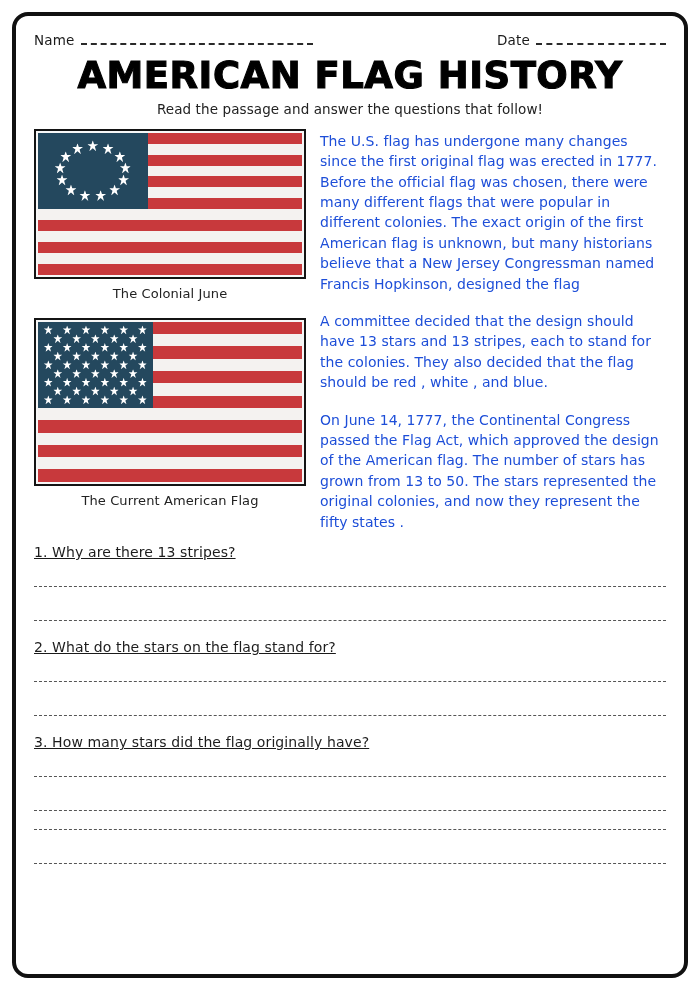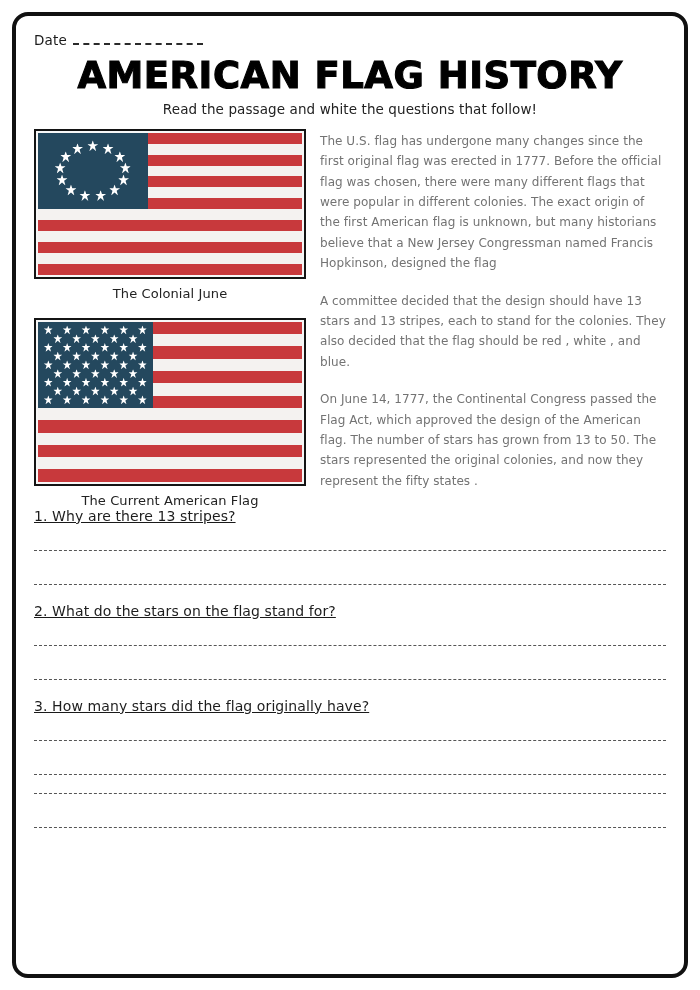--- a/index.html
+++ b/index.html
@@ -151,23 +151,23 @@
   .flag-caption {
     margin-top: 7px;
     text-align: center;
     font-size: 13px;
     color: #222222;
     letter-spacing: .1px;
   }
 
   
   .para {
-    font-size: 12px;
+    font-size: 14px;
     line-height: 20.4px;
-    color: #737373;
+    color: #1d4ed8;
     letter-spacing: .05px;
     margin: 0 0 17px 0;
   }
   .para:last-child { margin-bottom: 12px; }
 
   
   .questions { margin-top: 0; text-decoration: underline; }
   .question-block { margin-bottom: 7px; }
   .question-text {
     font-size: 14px;
@@ -185,27 +185,31 @@
 </head>
 <body>
 
 <div class="page">
   <div class="page-border"></div>
 
   <div class="page-inner">
 
     <div class="meta-row">
       <div class="meta-field">
+        <span class="meta-label">Name</span>
+        <span class="meta-rule name"></span>
+      </div>
+      <div class="meta-field">
         <span class="meta-label">Date</span>
         <span class="meta-rule date"></span>
       </div>
     </div>
 
     <div class="title">American Flag History</div>
-    <div class="subtitle">Read the passage and white the questions that follow!</div>
+    <div class="subtitle">Read the passage and answer the questions that follow!</div>
 
     <div class="body-row">
 
       <div class="flags-col">
 
         <div class="flag-block">
           <div class="flag-frame">
             <div class="flag colonial">
               <div class="stripes">
                   <div class="stripe red"></div>

